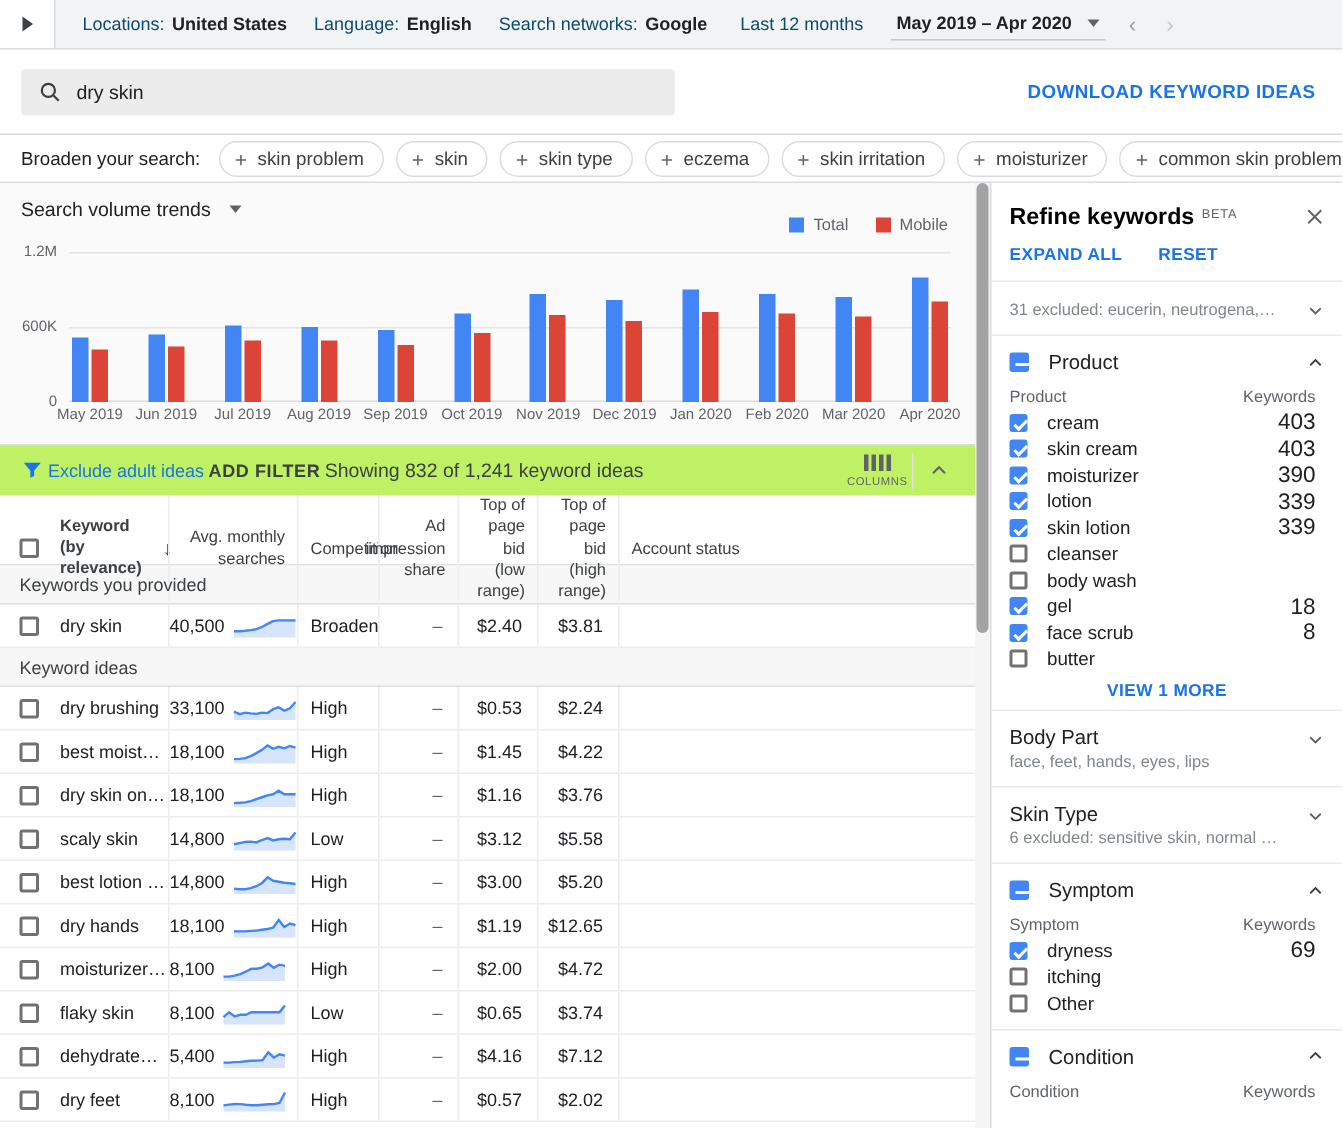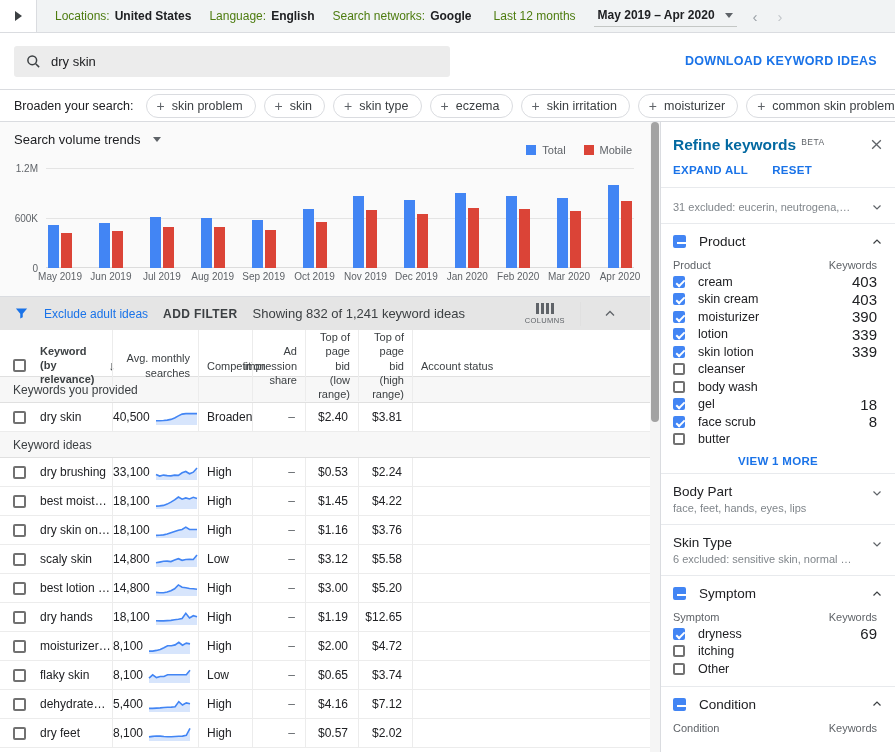--- a/index.html
+++ b/index.html
@@ -5,21 +5,21 @@
   * { box-sizing: border-box; margin: 0; padding: 0; }
   html,body { background:#fff; }
   body { font-family: "Liberation Sans", sans-serif; color:#202124; }
   .app { position:relative; width:895px; height:752px; overflow:hidden; background:#fff; }
 
   
   .topbar { height:33px; background:#f1f3f4; border-bottom:1px solid #dadce0; display:flex; align-items:center; font-size:12px; }
   .expand-sq { width:37px; height:100%; background:#fff; border-right:1px solid #dadce0; display:flex; align-items:center; justify-content:center; cursor:pointer; }
   .tri-right { width:0; height:0; border-left:7px solid #3c4043; border-top:5px solid transparent; border-bottom:5px solid transparent; }
   .tb-item { margin-left:18px; display:flex; gap:5px; white-space:nowrap; }
-  .tb-label { color:#4d7c0f; }
+  .tb-label { color:#0c4a6e; }
   .tb-value { color:#202124; font-weight:bold; }
   .date-ctl { margin-left:18px; display:flex; align-items:center; gap:4px; border-bottom:1px solid #c4c7c5; padding:3px 4px 4px; cursor:pointer; }
   .caret-down { width:0; height:0; border-left:4px solid transparent; border-right:4px solid transparent; border-top:5px solid #5f6368; margin-left:6px; }
   .nav-chev { margin-left:16px; color:#9aa0a6; font-size:15px; display:flex; gap:20px; }
   .nav-chev span { cursor:pointer; }
 
   
   .search-row { height:57px; border-bottom:1px solid #dadce0; display:flex; align-items:center; padding:0 18px 0 14px; }
   .search-box { width:436px; height:31px; background:#ececec; border-radius:3px; display:flex; align-items:center; padding:0 12px; gap:10px; }
   .search-query { font-size:13px; color:#202124; }
@@ -45,21 +45,21 @@
   .gridline { position:absolute; left:0; right:0; height:1px; background:#e4e4e4; }
   .baseline { position:absolute; left:0; right:0; bottom:0; height:1px; background:#dcdcdc; }
   .ytick { position:absolute; right:100%; margin-right:8px; font-size:10px; color:#5f6368; white-space:nowrap; transform:translateY(-50%); }
   .bar-groups { position:absolute; left:0; right:0; bottom:0; top:0; display:flex; justify-content:space-between; align-items:flex-end; padding:0 2px; }
   .bar-group { position:relative; display:flex; flex-direction:column; align-items:center; }
   .bars { display:flex; gap:2px; align-items:flex-end; height:100px; }
   .bar { width:11px; }
   .xlabel { position:absolute; top:103px; font-size:10px; color:#5f6368; white-space:nowrap; }
 
   
-  .filter-bar { height:34px; border-top:1px solid #dadce0; background:#e5e5e5; display:flex; align-items:center; padding:0 26px 0 14px; gap:15px; flex:none; }
+  .filter-bar { height:34px; border-top:1px solid #dadce0; background:#bef264; display:flex; align-items:center; padding:0 10px 0 14px; gap:3px; flex:none; }
   .exclude-link { color:#1a73e8; font-size:12px; cursor:pointer; white-space:nowrap; }
   .add-filter { color:#3c4043; font-size:12px; font-weight:bold; letter-spacing:.4px; cursor:pointer; white-space:nowrap; }
   .showing-text { color:#3c4043; font-size:13px; white-space:nowrap; }
   .columns-group { margin-left:auto; display:flex; flex-direction:column; align-items:center; gap:2px; cursor:pointer; }
   .columns-bars { display:flex; gap:2px; }
   .columns-bars i { width:3px; height:11px; background:#5f6368; }
   .columns-label { font-size:7.5px; color:#5f6368; letter-spacing:.4px; }
   .vdiv { width:1px; height:24px; background:#e0e0e0; }
   .collapse-btn { padding:0 8px; cursor:pointer; display:flex; }
 
@@ -89,21 +89,21 @@
   .cb.ind::after { content:""; position:absolute; left:2px; top:5px; width:9px; border-bottom:2px solid #fff; }
   .spark { flex:none; }
 
   
   .vscroll { width:10px; background:#f5f5f5; position:relative; flex:none; }
   .vthumb { position:absolute; top:0; left:1px; width:8px; height:300px; background:#a3a3a3; border-radius:4px; }
 
   
   .refine { width:235px; border-left:1px solid #dadce0; background:#fff; overflow:hidden; }
   .rtitle-row { display:flex; align-items:flex-start; padding:14px 12px 0 12px; }
-  .rtitle { font-size:15.5px; font-weight:bold; color:#0369a1; }
+  .rtitle { font-size:15.5px; font-weight:bold; color:#000000; }
   .rbeta { font-size:8.5px; color:#5f6368; letter-spacing:.5px; margin-left:5px; margin-top:1px; }
   .rclose { margin-left:auto; cursor:pointer; padding-top:2px; }
   .rlinks { display:flex; gap:24px; padding:10px 12px 0 12px; font-size:11.5px; font-weight:bold; letter-spacing:.3px; color:#1a73e8; }
   .rlinks span { cursor:pointer; }
   .rdivider { height:1px; background:#e8eaed; margin-top:11px; }
   .rsec-collapsed { display:flex; align-items:flex-start; padding:10px 12px 10px 12px; cursor:pointer; }
   .rsec-name { font-size:13.5px; color:#202124; }
   .rsec-sub { font-size:11px; color:#80868b; margin-top:3px; white-space:nowrap; overflow:hidden; text-overflow:ellipsis; max-width:180px; }
   .rsec-chev { margin-left:auto; padding-top:3px; flex:none; }
   .rsec-expanded { display:flex; align-items:center; gap:13px; padding:10px 12px 2px 12px; }

